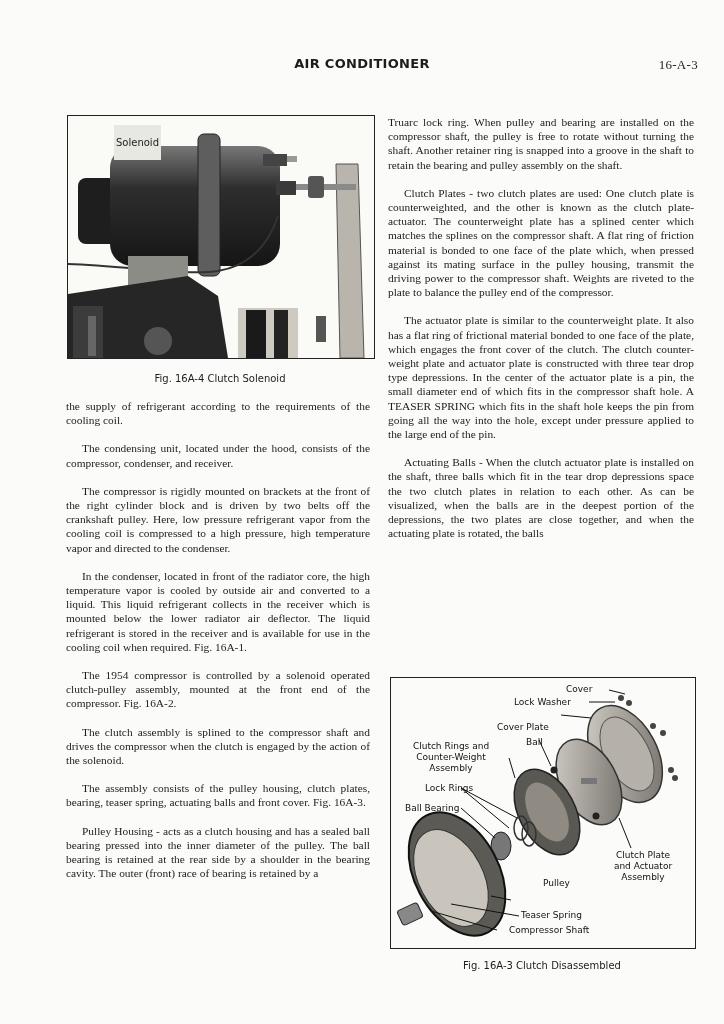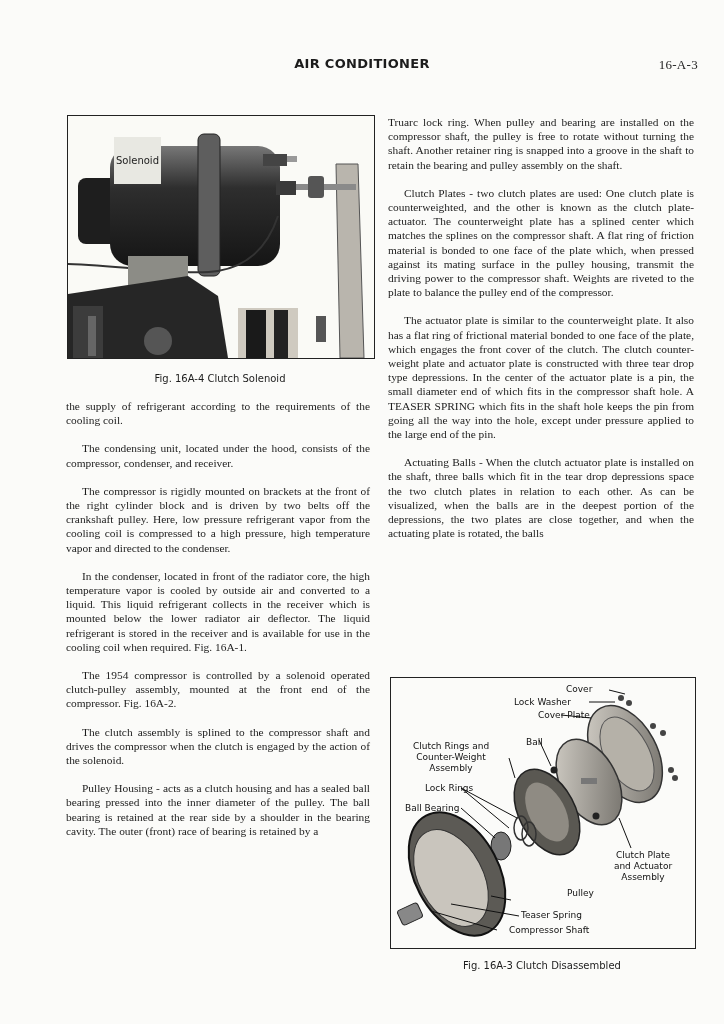--- a/index.html
+++ b/index.html
@@ -15,21 +15,21 @@
   .col p.noind { text-indent: 0; }
   .left-text { left: 66px; width: 304px; top: 399px; }
   .right-text { left: 388px; width: 306px; top: 115px; }
   .fig1 { position: absolute; left: 67px; top: 115px; width: 306px; height: 242px; border: 1.5px solid #222; background: #fafaf6; overflow: hidden; }
   .fig2 { position: absolute; left: 390px; top: 677px; width: 304px; height: 270px; border: 1.5px solid #222; background: #fbfbf9; overflow: hidden; }
   .caption { position: absolute; font-family: "DejaVu Sans", "Liberation Sans", sans-serif; font-size: 10px; text-align: center; }
   .cap1 { left: 67px; width: 306px; top: 373px; }
   .cap2 { left: 390px; width: 304px; top: 960px; }
   .lbl { position: absolute; font-family: "DejaVu Sans", "Liberation Sans", sans-serif; font-size: 9px; line-height: 11px; color: #111; white-space: nowrap; }
   .lbl.c { text-align: center; }
-  .sol-lbl { position: absolute; left: 46px; top: 9px; font-family: "DejaVu Sans", sans-serif; font-size: 10px; background: #e8e8e2; padding: 18px 2px; margin-top: 12px; }
+  .sol-lbl { position: absolute; left: 46px; top: 9px; font-family: "DejaVu Sans", sans-serif; font-size: 10px; background: #e8e8e2; padding: 12px 2px; }
   svg { position: absolute; left: 0; top: 0; }
 </style>
 </head>
 <body>
 
 <div class="page-num">16-A-3</div>
 <div class="title">AIR CONDITIONER</div>
 
 <div class="fig1">
   <svg width="306" height="242" viewBox="0 0 306 242">
@@ -70,20 +70,21 @@
 </div>
 <div class="caption cap1">Fig. 16A-4  Clutch Solenoid</div>
 
 <div class="col left-text">
   <p class="noind">the supply of refrigerant according to the requirements of the cooling coil.</p>
   <p>The condensing unit, located under the hood, consists of the compressor, condenser, and receiver.</p>
   <p>The compressor is rigidly mounted on brackets at the front of the right cylinder block and is driven by two belts off the crankshaft pulley. Here, low pressure refrigerant vapor from the cooling coil is compressed to a high pressure, high temperature vapor and directed to the condenser.</p>
   <p>In the condenser, located in front of the radiator core, the high temperature vapor is cooled by outside air and converted to a liquid. This liquid refrigerant collects in the receiver which is mounted below the lower radiator air deflector. The liquid refrigerant is stored in the receiver and is available for use in the cooling coil when required. Fig. 16A-1.</p>
   <p>The 1954 compressor is controlled by a solenoid operated clutch-pulley assembly, mounted at the front end of the compressor. Fig. 16A-2.</p>
   <p>The clutch assembly is splined to the compressor shaft and drives the compressor when the clutch is engaged by the action of the solenoid.</p>
+  <p>The assembly consists of the pulley housing, clutch plates, bearing, teaser spring, actuating balls and front cover. Fig. 16A-3.</p>
   <p>Pulley Housing - acts as a clutch housing and has a sealed ball bearing pressed into the inner diameter of the pulley. The ball bearing is retained at the rear side by a shoulder in the bearing cavity. The outer (front) race of bearing is retained by a</p>
 </div>
 
 <div class="col right-text">
   <p class="noind">Truarc lock ring. When pulley and bearing are installed on the compressor shaft, the pulley is free to rotate without turning the shaft. Another retainer ring is snapped into a groove in the shaft to retain the bearing and pulley assembly on the shaft.</p>
   <p>Clutch Plates - two clutch plates are used: One clutch plate is counterweighted, and the other is known as the clutch plate-actuator. The counterweight plate has a splined center which matches the splines on the compressor shaft. A flat ring of friction material is bonded to one face of the plate which, when pressed against its mating surface in the pulley housing, transmit the driving power to the compressor shaft. Weights are riveted to the plate to balance the pulley end of the compressor.</p>
   <p>The actuator plate is similar to the counterweight plate. It also has a flat ring of frictional material bonded to one face of the plate, which engages the front cover of the clutch. The clutch counter-weight plate and actuator plate is constructed with three tear drop type depressions. In the center of the actuator plate is a pin, the small diameter end of which fits in the compressor shaft hole. A TEASER SPRING which fits in the shaft hole keeps the pin from going all the way into the hole, except under pressure applied to the large end of the pin.</p>
   <p>Actuating Balls - When the clutch actuator plate is installed on the shaft, three balls which fit in the tear drop depressions space the two clutch plates in relation to each other. As can be visualized, when the balls are in the deepest portion of the depressions, the two plates are close together, and when the actuating plate is rotated, the balls</p>
 </div>
 
@@ -134,31 +135,31 @@
     <line x1="70" y1="110" x2="126" y2="140" stroke="#111"></line>
     <line x1="70" y1="110" x2="118" y2="150" stroke="#111"></line>
     <line x1="70" y1="130" x2="104" y2="160" stroke="#111"></line>
     <line x1="240" y1="170" x2="228" y2="140" stroke="#111"></line>
     <line x1="120" y1="222" x2="100" y2="218" stroke="#111"></line>
     <line x1="128" y1="238" x2="60" y2="226" stroke="#111"></line>
     <line x1="106" y1="252" x2="40" y2="233" stroke="#111"></line>
   </svg>
   <div class="lbl" style="left:175px;top:6px;">Cover</div>
   <div class="lbl" style="left:123px;top:19px;">Lock Washer</div>
-  <div class="lbl" style="left:106px;top:32px;margin-left:41px;">Cover Plate</div>
+  <div class="lbl" style="left:106px;top:44px;">Cover Plate</div>
   <div class="lbl" style="left:135px;top:59px;">Ball</div>
   <div class="lbl c" style="left:20px;top:63px;width:80px;">
     <div>Clutch Rings and</div>
     <div>Counter-Weight</div>
     <div>Assembly</div>
   </div>
   <div class="lbl" style="left:34px;top:105px;">Lock Rings</div>
   <div class="lbl" style="left:14px;top:125px;">Ball Bearing</div>
   <div class="lbl c" style="left:212px;top:172px;width:80px;">
     <div>Clutch Plate</div>
     <div>and Actuator</div>
     <div>Assembly</div>
   </div>
-  <div class="lbl" style="left:152px;top:210px;margin-left:24px;">Pulley</div>
+  <div class="lbl" style="left:152px;top:200px;">Pulley</div>
   <div class="lbl" style="left:130px;top:232px;">Teaser Spring</div>
   <div class="lbl" style="left:118px;top:247px;">Compressor Shaft</div>
 </div>
 <div class="caption cap2">Fig. 16A-3  Clutch Disassembled</div>
 
 </body></html>

